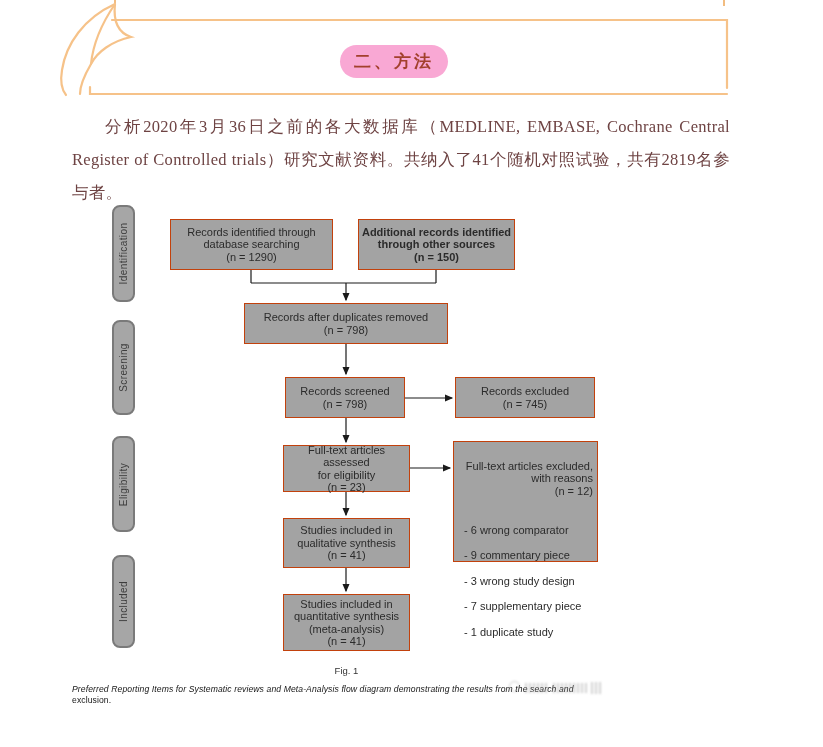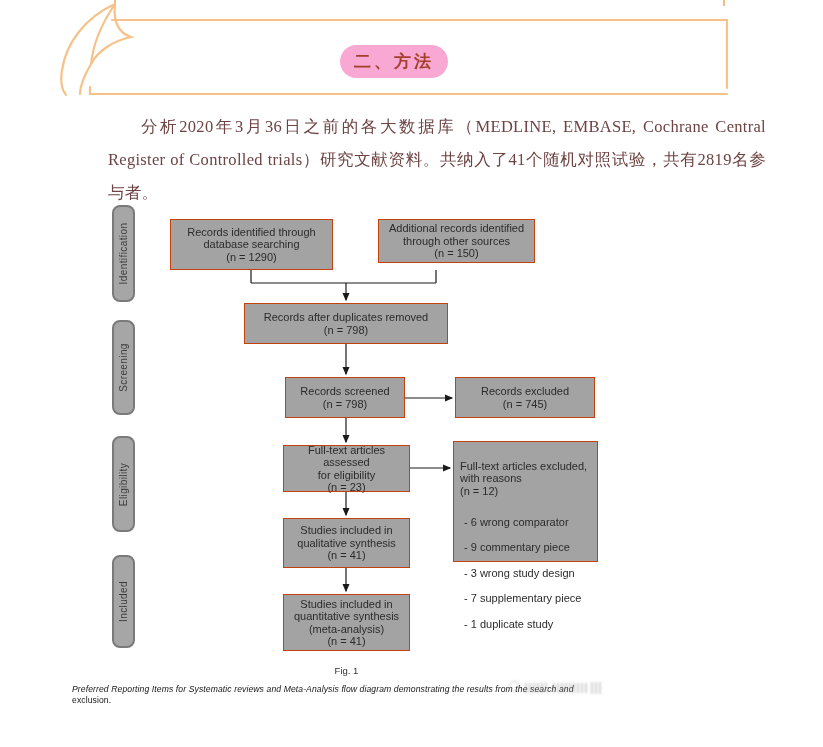--- a/index.html
+++ b/index.html
@@ -18,33 +18,33 @@
     display:flex; align-items:center; justify-content:center;
     font-family:"DejaVu Serif","Liberation Serif",serif;
     font-size:17px; font-weight:bold; color:#a2402c; letter-spacing:3px;
   }
 
   
   .para {
     position:absolute; left:72px; top:110px; width:658px;
     font-family:"Liberation Serif",serif;
     font-size:16.5px; line-height:33px; color:#6e4343;
-    text-indent:2em; text-align:justify; letter-spacing:0.3px;margin-left:36px;
+    text-indent:2em; text-align:justify; letter-spacing:0.3px;
   }
 
   
   .fig { position:absolute; left:0; top:0; width:823px; height:747px; }
   .fig .box {
     position:absolute; background:#a3a3a3; border:1px solid #c2410c;
     color:#2b2b2b; font-size:11px; line-height:12.5px;
     display:flex; align-items:center; justify-content:center;
     text-align:center; white-space:pre-line; padding:2px;
   }
   .fig .box-listy { display:block; padding:5px 4px 4px 6px; }
-  .fig .box-listy .hd { text-align:left; white-space:pre-line; margin-bottom:6px; }
+  .fig .box-listy .hd { text-align:right; white-space:pre-line; margin-bottom:14px; }
   .fig .box-listy .rs { text-align:left; padding-left:4px; line-height:13px; }
   .pill {
     position:absolute; left:112px; width:23px;
     background:#a6a6a6; border:2px solid #7a7a7a; border-radius:8px;
     display:flex; align-items:center; justify-content:center;
   }
   .pill span {
     transform:rotate(-90deg); white-space:nowrap;
     font-size:10px; color:#3d3d3d; letter-spacing:0.4px;
   }
@@ -139,21 +139,21 @@
         <line x1="410" y1="468" x2="450" y2="468" marker-end="url(#ah)"></line>
         <line x1="346" y1="492" x2="346" y2="515" marker-end="url(#ah)"></line>
         <line x1="346" y1="568" x2="346" y2="591" marker-end="url(#ah)"></line>
       </g>
     </svg>
 
     <div class="box" style="left:170px; top:219px; width:163px; height:51px;">Records identified through
 database searching
 (n = 1290)</div>
 
-    <div class="box" style="left:378px; top:219px; width:157px; height:44px;">Additional records identified
+    <div class="box" style="left:358px; top:219px; width:157px; height:51px;font-weight:bold;">Additional records identified
 through other sources
 (n = 150)</div>
 
     <div class="box" style="left:244px; top:303px; width:204px; height:41px;">Records after duplicates removed
 (n = 798)</div>
 
     <div class="box" style="left:285px; top:377px; width:120px; height:41px;">Records screened
 (n = 798)</div>
 
     <div class="box" style="left:455px; top:377px; width:140px; height:41px;">Records excluded

